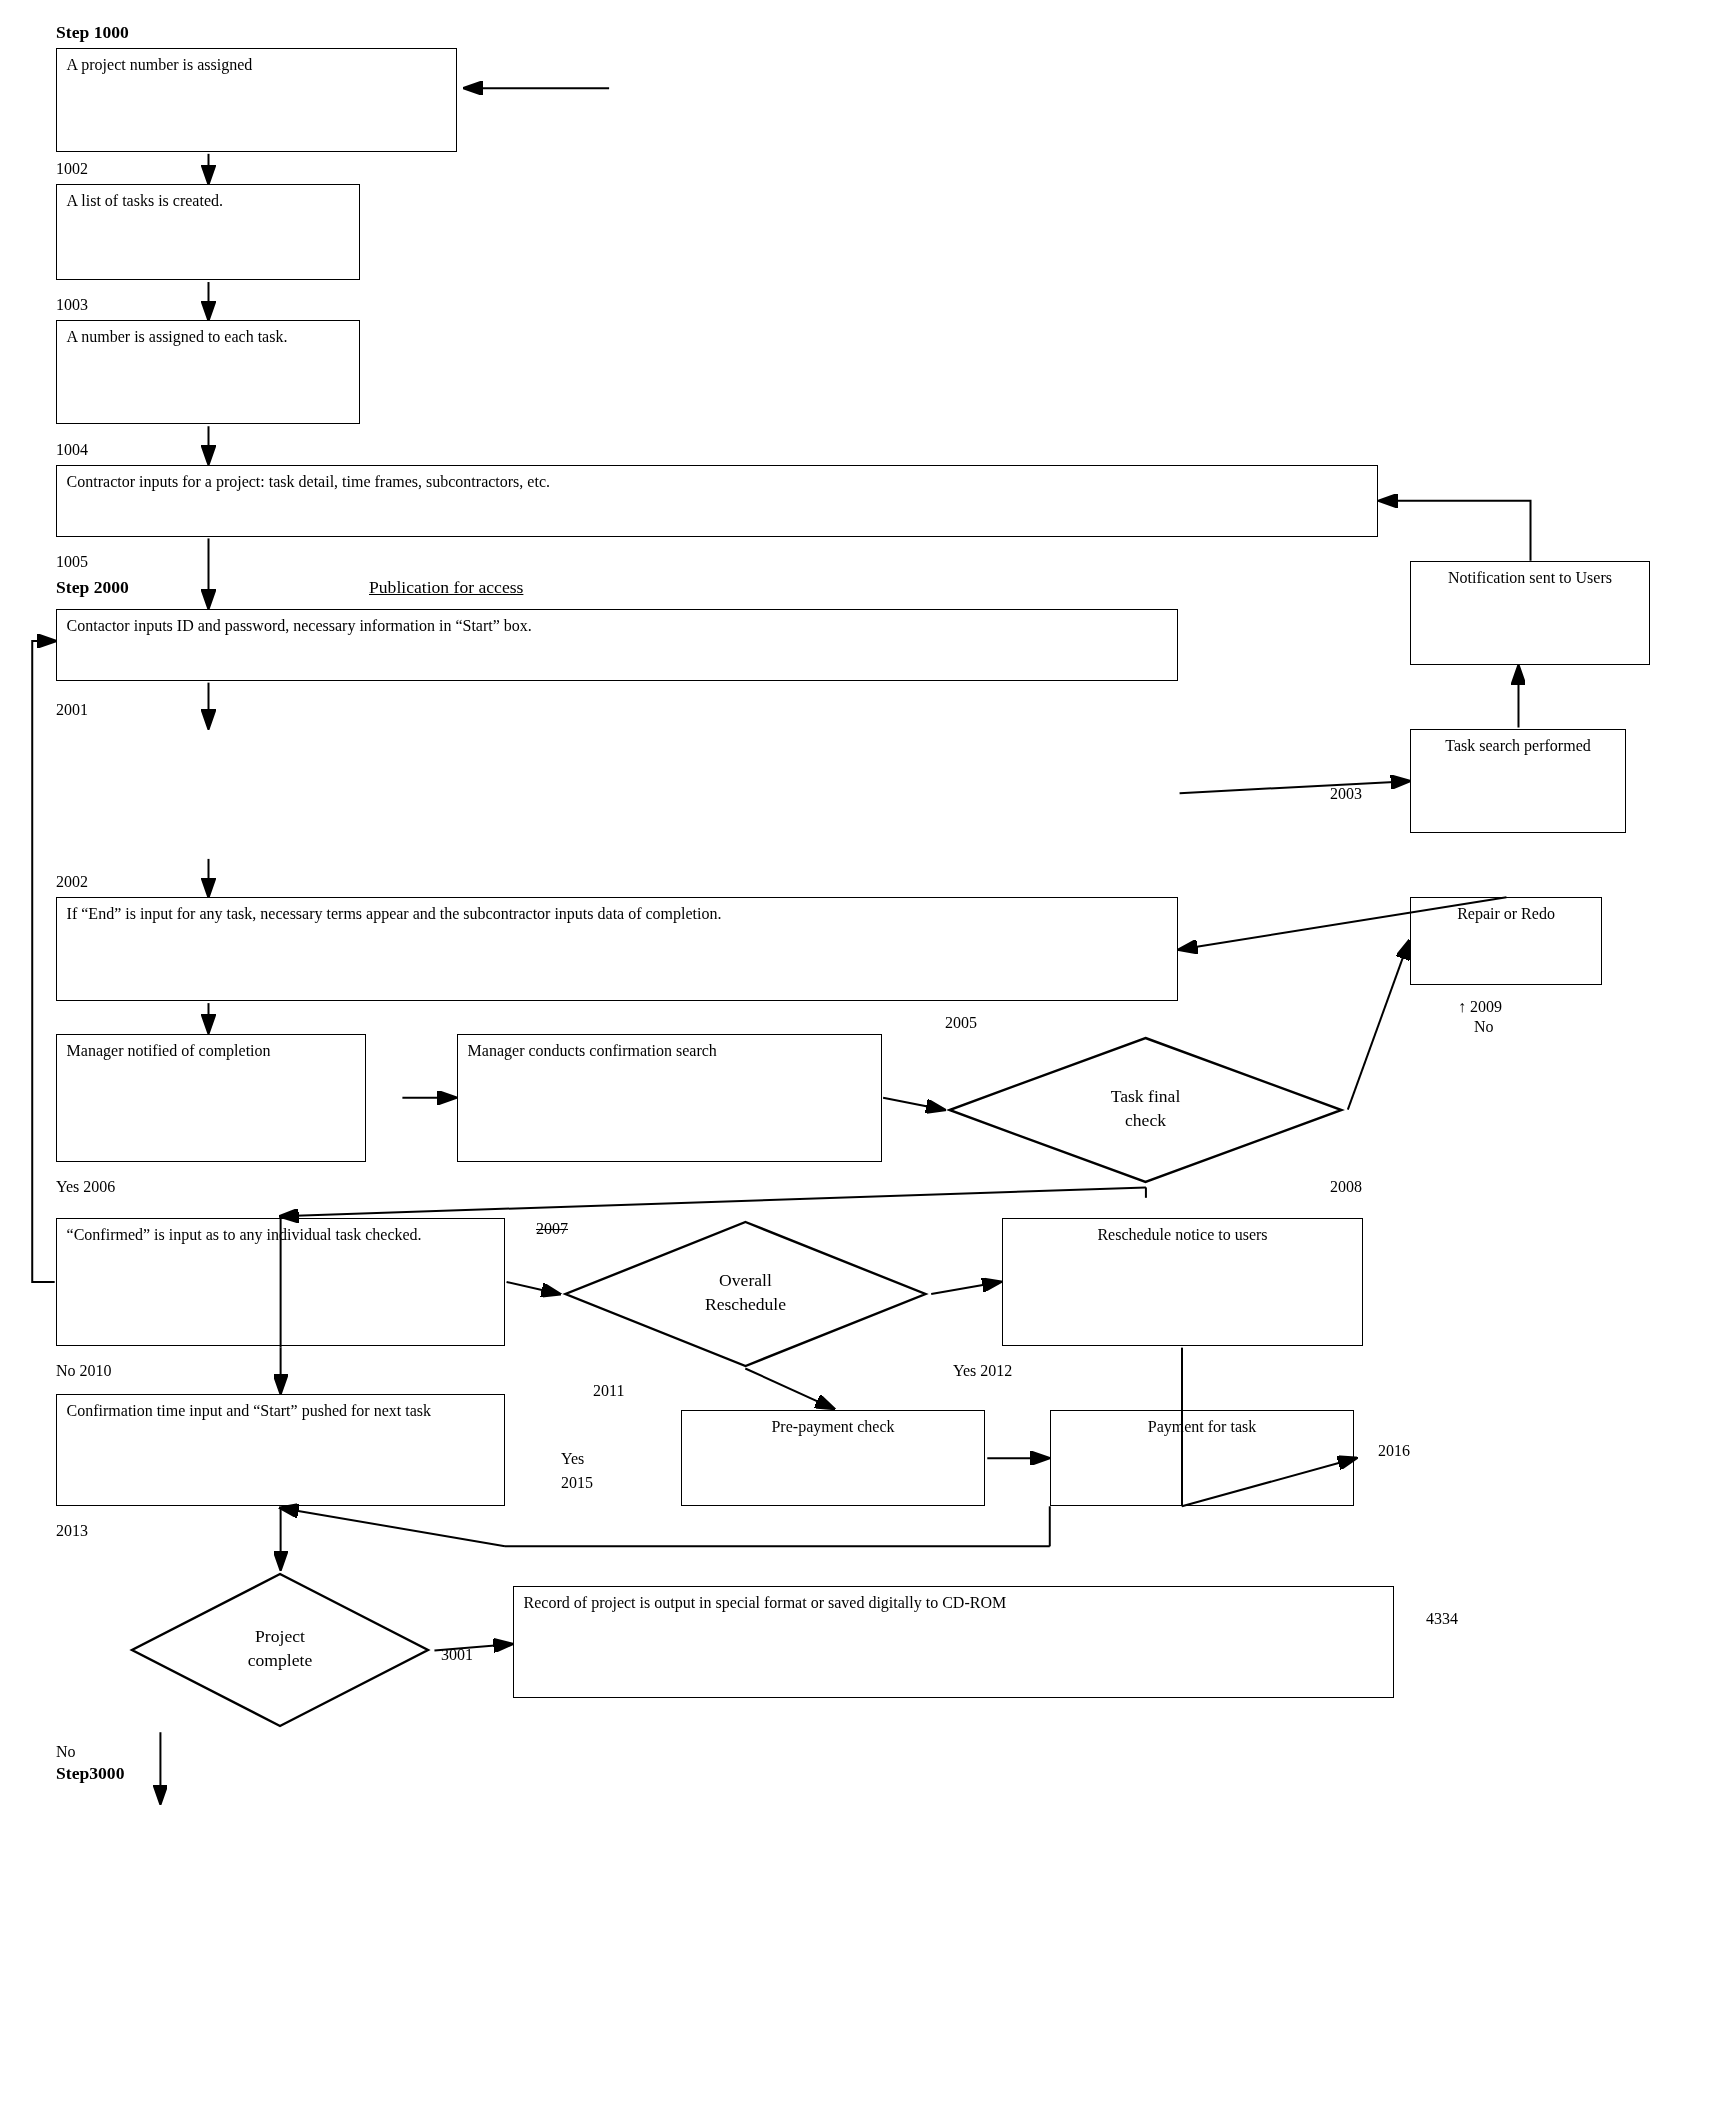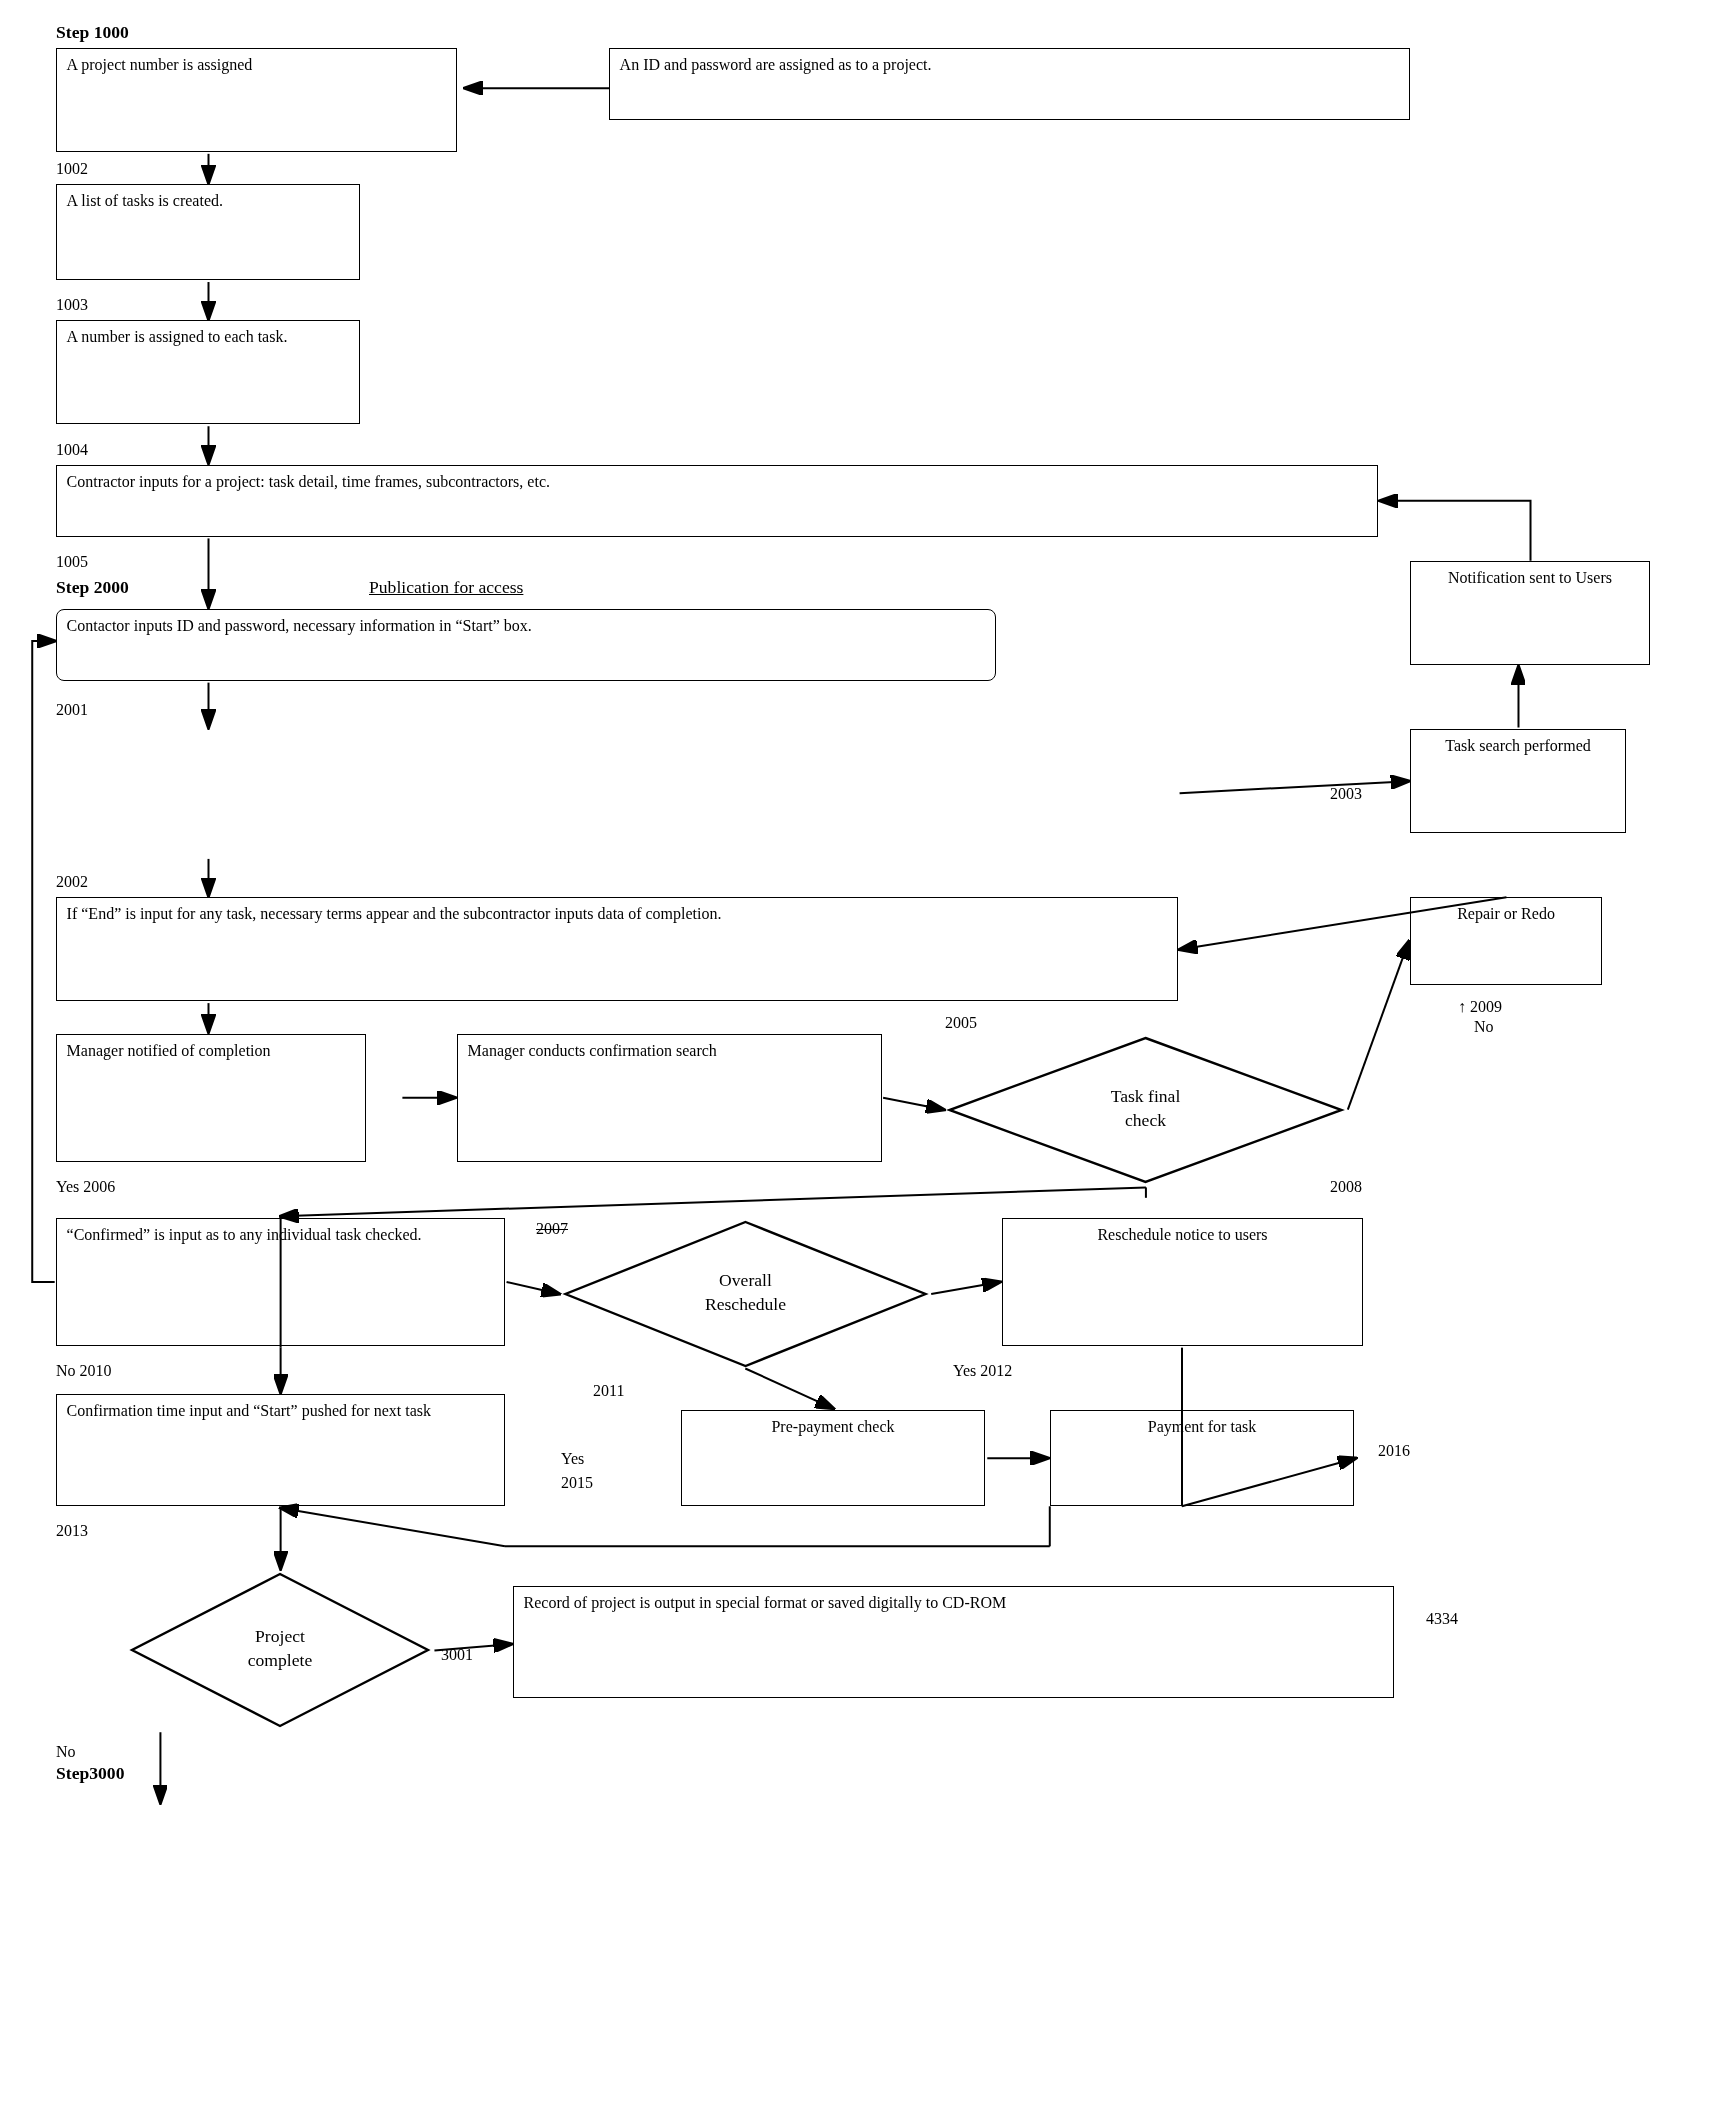--- a/index.html
+++ b/index.html
@@ -72,42 +72,41 @@
       stroke: #000;
     }
   </style>
 </head>
 <body>
 
 <div class="diagram">
 
   <div class="label-bold" style="left:56px; top:22.4px;">Step 1000</div>
 
-  <div class="box" style="left:609px; top:48px; width:801px; min-height:72px;">An ID and password are assigned as to a project.</div>
 
   <div class="box" style="left:56px; top:48px; width:401px; min-height:104px;">A project number is assigned</div>
 
   <div class="label" style="left:56px; top:160px;">1002</div>
 
   <div class="box" style="left:56px; top:184px; width:304px; min-height:96px;">A list of tasks is created.</div>
 
   <div class="label" style="left:56px; top:296px;">1003</div>
 
   <div class="box" style="left:56px; top:320px; width:304px; min-height:104px;">A number is assigned to each task.</div>
 
   <div class="label" style="left:56px; top:441px;">1004</div>
 
   <div class="box" style="left:56px; top:465px; width:1322px; min-height:72px;">Contractor inputs for a project: task detail, time frames, subcontractors, etc.</div>
 
   <div class="label" style="left:56px; top:553px;">1005</div>
   <div class="label-bold" style="left:56px; top:577px;">Step 2000</div>
 
   <div class="label" style="left:369px; top:577px; text-decoration:underline; font-size:17.6px;">Publication for access</div>
 
-  <div class="box" style="left:56px; top:609px; width:940px; min-height:72px;border-radius:8px;">Contactor inputs ID and password, necessary information in “Start” box.</div>
+  <div class="box" style="left:56px; top:609px; width:1122px; min-height:72px;">Contactor inputs ID and password, necessary information in “Start” box.</div>
 
   <div class="box box-center" style="left:1410px; top:561px; width:240px; min-height:104px;">Notification sent to Users</div>
 
   <div class="label" style="left:56px; top:701px;">2001</div>
 
 
   <div class="box box-center" style="left:1410px; top:729px; width:216px; min-height:104px;">Task search performed</div>
   <div class="label" style="left:1330px; top:785px;">2003</div>
 
   <div class="label" style="left:56px; top:873px;">2002</div>

